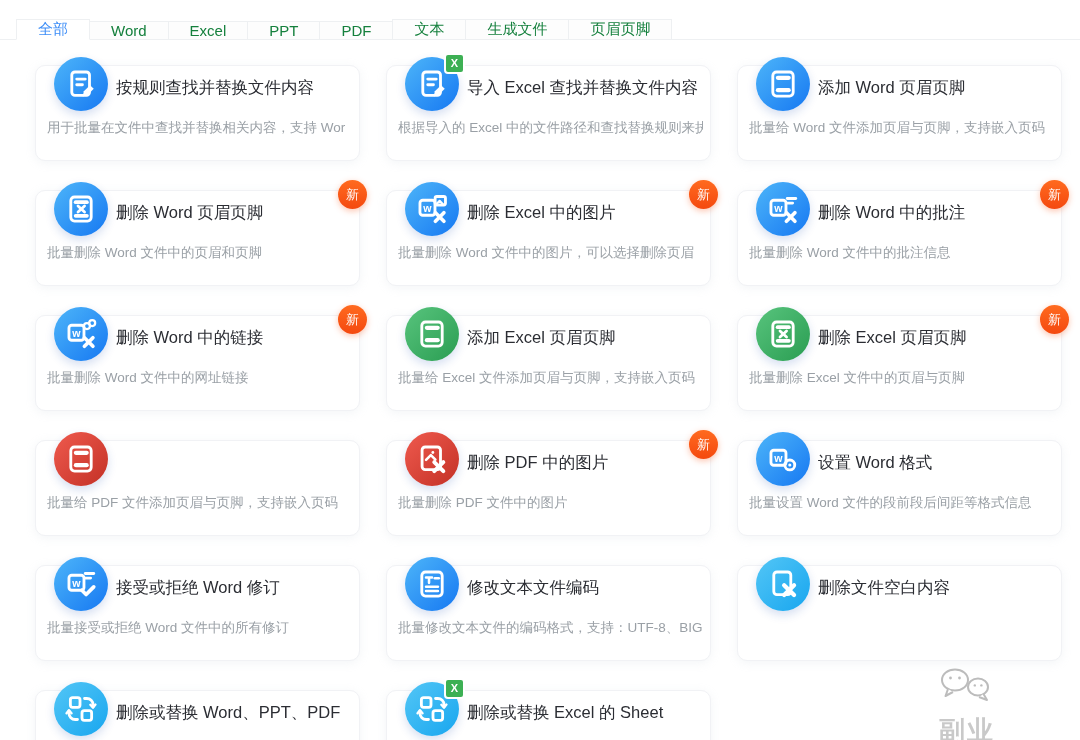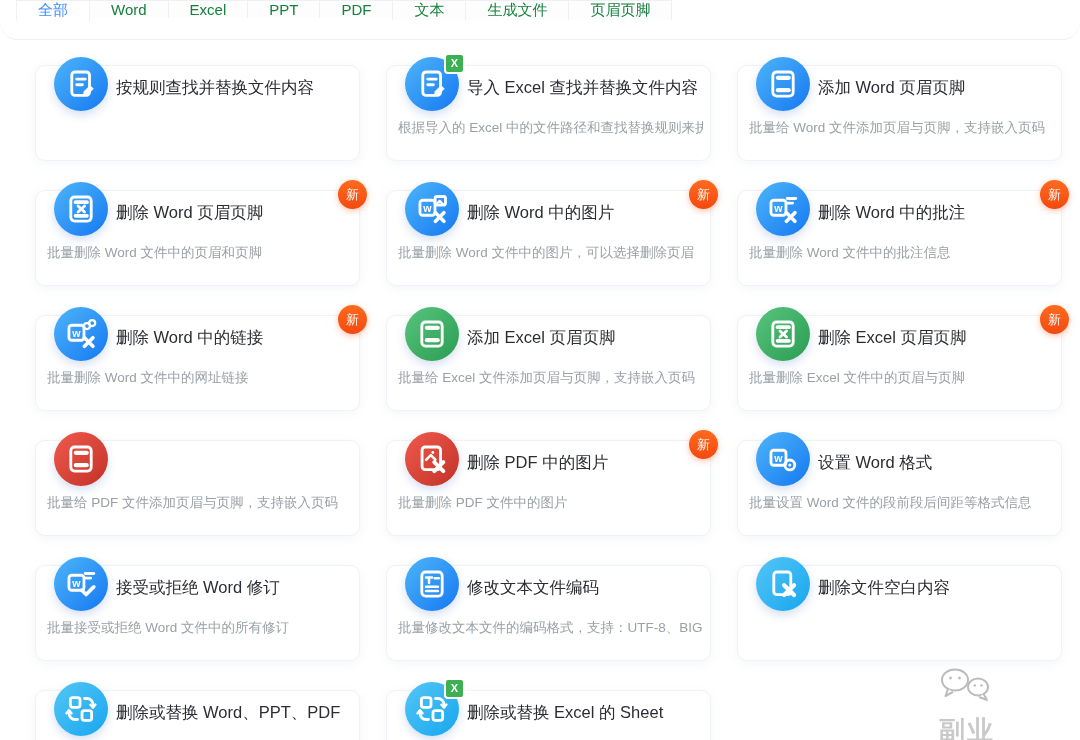--- a/index.html
+++ b/index.html
@@ -2,22 +2,22 @@
 <html><head>
 <meta charset="utf-8">
 <style>
   html,body{margin:0;padding:0;}
   body{
     width:1080px;height:740px;overflow:hidden;position:relative;
     background:#ffffff;font-family:"Liberation Sans",sans-serif;
   }
   
   .tabbar{
-    display:flex;align-items:flex-start;height:40px;padding-left:16px;
-    border-bottom:1px solid #eef0f2;background:#fff;box-sizing:border-box;border-radius:18px;
+    display:flex;align-items:flex-end;height:40px;padding-left:16px;
+    border-bottom:1px solid #eef0f2;background:#fff;box-sizing:border-box;
   }
   .tab{
     display:flex;align-items:center;padding:0 21px;font-size:15px;color:#15803d;
     background:#fdfdfd;border:1px solid #eef0f2;border-bottom:none;margin-right:-1px;
     cursor:pointer;box-sizing:border-box;white-space:nowrap;
   }
   .tab.active{
     background:#fff;color:#3e8ef7;margin-bottom:-1px;border-bottom:1px solid #fff;
   }
   
@@ -95,20 +95,21 @@
             <g fill="none" stroke="#fff" stroke-width="2" stroke-linecap="round" stroke-linejoin="round">
               <rect x="5.5" y="3.5" width="12.5" height="16.5" rx="2.2"></rect>
               <line x1="9" y1="8.5" x2="15" y2="8.5"></line>
               <line x1="9" y1="12.5" x2="13" y2="12.5"></line>
               <path d="M13.2 20.8 L14 17.2 L18.4 12.8 L21 15.4 L16.6 19.8 Z" fill="#fff" stroke="none"></path>
             </g>
           </svg>
         </div>
       </div>
       <div class="card-title">按规则查找并替换文件内容</div>
+      <div class="card-desc">用于批量在文件中查找并替换相关内容，支持 Wor</div>
     </div>
     <div class="card">
       <div class="icon-wrap">
         <div class="circle c-blue">
           <svg viewBox="0 0 24 24">
             <g fill="none" stroke="#fff" stroke-width="2" stroke-linecap="round" stroke-linejoin="round">
               <rect x="5.5" y="3.5" width="12.5" height="16.5" rx="2.2"></rect>
               <line x1="9" y1="8.5" x2="15" y2="8.5"></line>
               <line x1="9" y1="12.5" x2="13" y2="12.5"></line>
               <path d="M13.2 20.8 L14 17.2 L18.4 12.8 L21 15.4 L16.6 19.8 Z" fill="#fff" stroke="none"></path>
@@ -161,21 +162,21 @@
               <rect x="3.5" y="5.8" width="10.6" height="10.6" rx="2"></rect>
               <text x="8.8" y="13.8" font-size="7.5" font-weight="bold" text-anchor="middle" fill="#fff" stroke="none">w</text>
               <rect x="14.2" y="3.2" width="7.3" height="6" rx="1.2"></rect>
               <path d="M15.2 8.4 L17.4 6.2 L19.6 8.4" stroke-width="1.5"></path>
               <line x1="14.4" y1="14.6" x2="20.4" y2="20.6" stroke-width="2.6"></line>
               <line x1="20.4" y1="14.6" x2="14.4" y2="20.6" stroke-width="2.6"></line>
             </g>
           </svg>
         </div>
       </div>
-      <div class="card-title">删除 Word 中的图片</div>
+      <div class="card-title">删除 Excel 中的图片</div>
       <div class="card-desc">批量删除 Word 文件中的图片，可以选择删除页眉</div>
       <div class="new-badge">新</div>
     </div>
     <div class="card">
       <div class="icon-wrap">
         <div class="circle c-blue">
           <svg viewBox="0 0 24 24">
             <g fill="none" stroke="#fff" stroke-width="2" stroke-linecap="round" stroke-linejoin="round">
               <rect x="3.5" y="5.8" width="10.6" height="10.6" rx="2"></rect>
               <text x="8.8" y="13.8" font-size="7.5" font-weight="bold" text-anchor="middle" fill="#fff" stroke="none">w</text>

